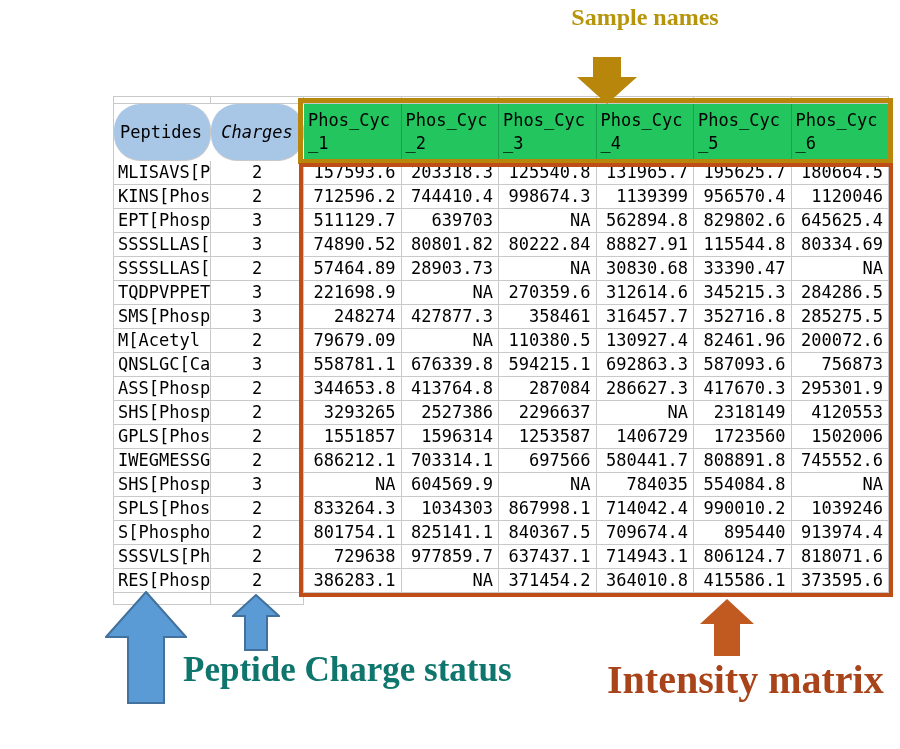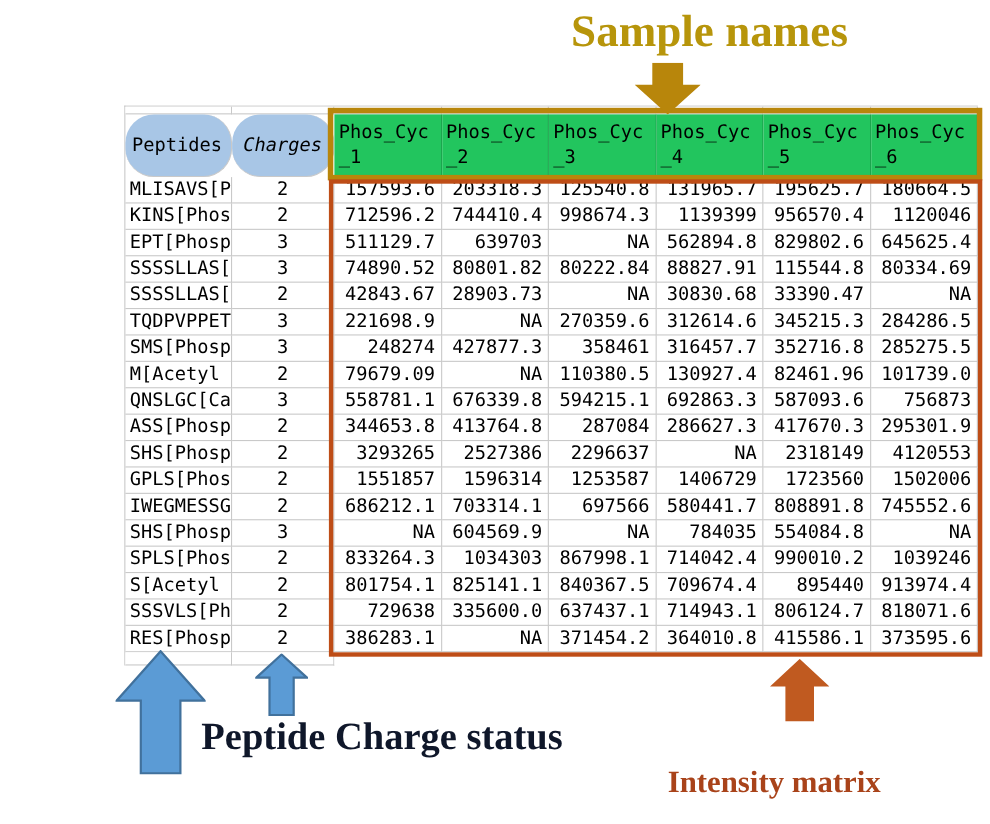--- a/index.html
+++ b/index.html
@@ -29,24 +29,24 @@
 
   
   .yellow-frame{position:absolute;left:298px;top:98px;width:595px;height:66px;
                 border:5px solid #b8860b;box-sizing:border-box;pointer-events:none;z-index:5;}
   .matrix-frame{position:absolute;left:299px;top:163px;width:594px;height:434px;
                 border:4px solid #be4d17;box-sizing:border-box;pointer-events:none;z-index:5;}
 
   
   .ann{position:absolute;font-family:"Liberation Serif","DejaVu Serif",serif;
        font-weight:bold;white-space:nowrap;z-index:6;}
-  .ann-sample{left:500px;top:4px;width:290px;text-align:center;font-size:41px;}
+  .ann-sample{left:500px;top:4px;width:290px;text-align:center;font-size:24px;}
   .ann-pepseq{left:8px;top:700px;font-size:35px;margin-top:44px;}
   .ann-charge{left:183px;top:650px;font-size:35px;}
-  .ann-matrix{left:607px;top:656px;font-size:28px;margin-top:40px;}
+  .ann-matrix{left:607px;top:656px;font-size:40px;}
   .arrow{position:absolute;z-index:6;}
 </style>
 </head>
 <body>
 
 <div id="scene">
 
   <div class="ann ann-sample" style="color:#b7950b;">Sample names</div>
   <svg class="arrow" style="left:577px;top:57px;" width="60" height="47" viewBox="0 0 60 47">
     <polygon points="16,0 44,0 44,20 60,20 30,47 0,20 16,20" fill="#b8860b"></polygon>
@@ -114,21 +114,21 @@
       <div class="cell pep">SSSSLLAS[</div>
       <div class="cell chg">3</div>
       <div class="cell num">74890.52</div>
       <div class="cell num">80801.82</div>
       <div class="cell num">80222.84</div>
       <div class="cell num">88827.91</div>
       <div class="cell num">115544.8</div>
       <div class="cell num">80334.69</div>
       <div class="cell pep">SSSSLLAS[</div>
       <div class="cell chg">2</div>
-      <div class="cell num">42843.67</div>
+      <div class="cell num">57464.89</div>
       <div class="cell num">28903.73</div>
       <div class="cell num na">NA</div>
       <div class="cell num">30830.68</div>
       <div class="cell num">33390.47</div>
       <div class="cell num na">NA</div>
       <div class="cell pep">TQDPVPPET</div>
       <div class="cell chg">3</div>
       <div class="cell num">221698.9</div>
       <div class="cell num na">NA</div>
       <div class="cell num">270359.6</div>
@@ -143,21 +143,21 @@
       <div class="cell num">316457.7</div>
       <div class="cell num">352716.8</div>
       <div class="cell num">285275.5</div>
       <div class="cell pep">M[Acetyl</div>
       <div class="cell chg">2</div>
       <div class="cell num">79679.09</div>
       <div class="cell num na">NA</div>
       <div class="cell num">110380.5</div>
       <div class="cell num">130927.4</div>
       <div class="cell num">82461.96</div>
-      <div class="cell num">101739.0</div>
+      <div class="cell num">200072.6</div>
       <div class="cell pep">QNSLGC[Ca</div>
       <div class="cell chg">3</div>
       <div class="cell num">558781.1</div>
       <div class="cell num">676339.8</div>
       <div class="cell num">594215.1</div>
       <div class="cell num">692863.3</div>
       <div class="cell num">587093.6</div>
       <div class="cell num">756873</div>
       <div class="cell pep">ASS[Phosp</div>
       <div class="cell chg">2</div>
@@ -200,32 +200,32 @@
       <div class="cell num">554084.8</div>
       <div class="cell num na">NA</div>
       <div class="cell pep">SPLS[Phos</div>
       <div class="cell chg">2</div>
       <div class="cell num">833264.3</div>
       <div class="cell num">1034303</div>
       <div class="cell num">867998.1</div>
       <div class="cell num">714042.4</div>
       <div class="cell num">990010.2</div>
       <div class="cell num">1039246</div>
-      <div class="cell pep">S[Acetyl</div>
+      <div class="cell pep">S[Phospho</div>
       <div class="cell chg">2</div>
       <div class="cell num">801754.1</div>
       <div class="cell num">825141.1</div>
       <div class="cell num">840367.5</div>
       <div class="cell num">709674.4</div>
       <div class="cell num">895440</div>
       <div class="cell num">913974.4</div>
       <div class="cell pep">SSSVLS[Ph</div>
       <div class="cell chg">2</div>
       <div class="cell num">729638</div>
-      <div class="cell num">335600.0</div>
+      <div class="cell num">977859.7</div>
       <div class="cell num">637437.1</div>
       <div class="cell num">714943.1</div>
       <div class="cell num">806124.7</div>
       <div class="cell num">818071.6</div>
       <div class="cell pep">RES[Phosp</div>
       <div class="cell chg">2</div>
       <div class="cell num">386283.1</div>
       <div class="cell num na">NA</div>
       <div class="cell num">371454.2</div>
       <div class="cell num">364010.8</div>
@@ -247,16 +247,16 @@
   <svg class="arrow" style="left:105px;top:591px;" width="82" height="113" viewBox="0 0 82 113">
     <polygon points="41,1 81,46 59,46 59,112 23,112 23,46 1,46" fill="#5b9bd5" stroke="#41719c" stroke-width="2"></polygon>
   </svg>
   <svg class="arrow" style="left:232px;top:594px;" width="48" height="57" viewBox="0 0 48 57">
     <polygon points="24,1 47,22 35,22 35,56 13,56 13,22 1,22" fill="#5b9bd5" stroke="#41719c" stroke-width="2"></polygon>
   </svg>
   <svg class="arrow" style="left:700px;top:599px;" width="54" height="57" viewBox="0 0 54 57">
     <polygon points="27,0 54,25 40,25 40,57 14,57 14,25 0,25" fill="#c05a20"></polygon>
   </svg>
 
-  <div class="ann ann-charge" style="color:#0f172a;">Peptide Charge status</div>
+  <div class="ann ann-charge" style="color:#0f766e;">Peptide Charge status</div>
   <div class="ann ann-pepseq" style="color:#2e74b5;">Peptide sequences</div>
   <div class="ann ann-matrix" style="color:#a9431a;">Intensity matrix</div>
 </div>
 
 </body></html>

